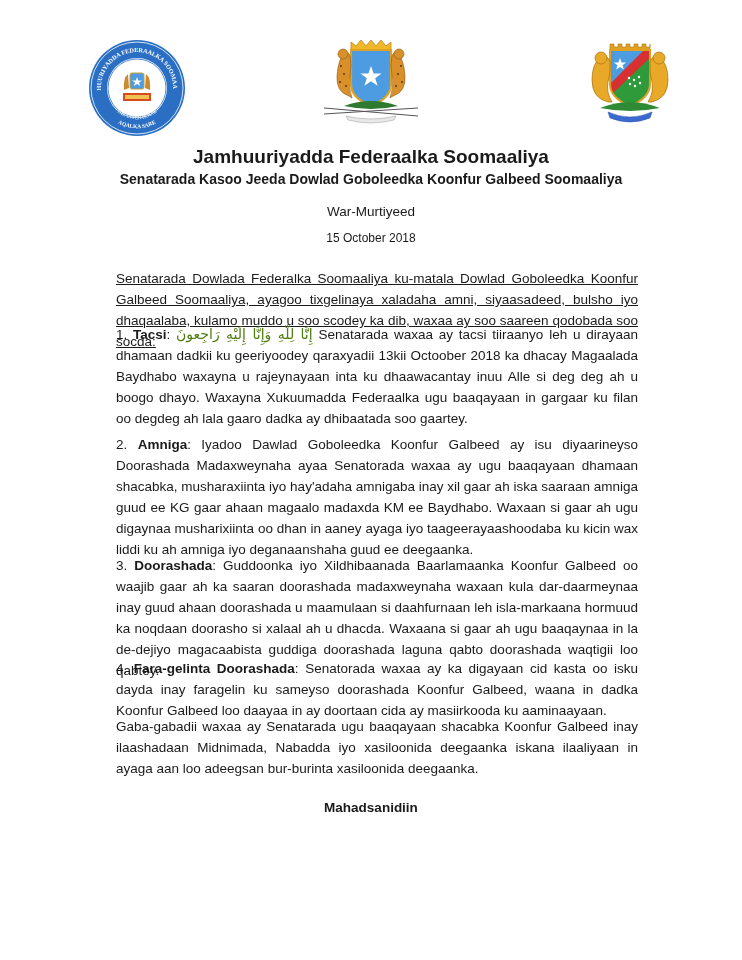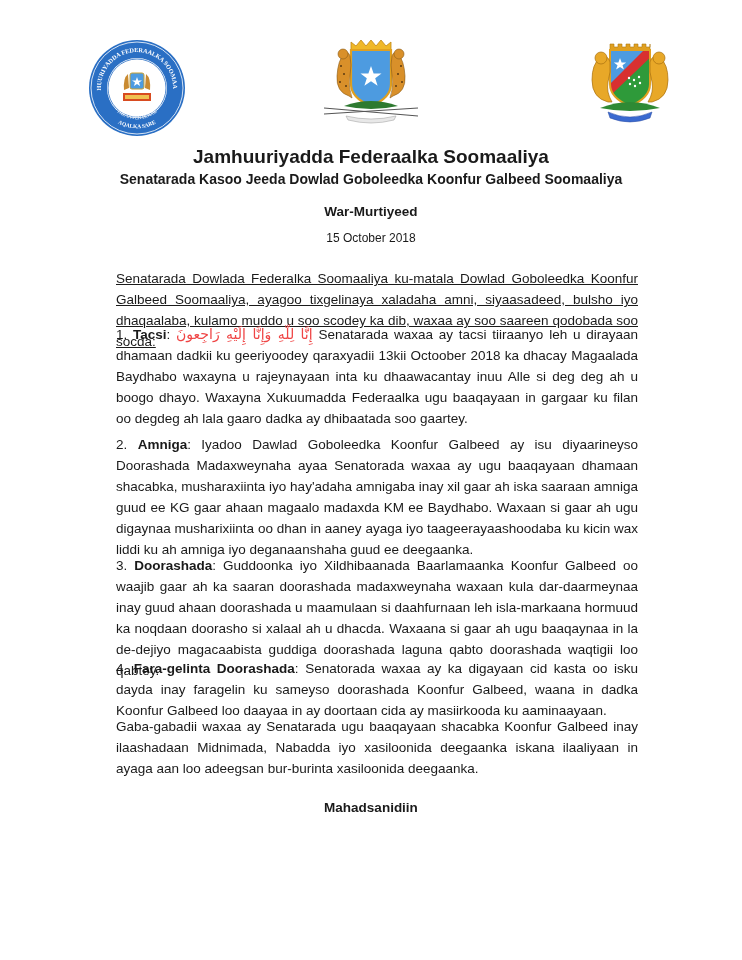--- a/index.html
+++ b/index.html
@@ -7,27 +7,27 @@
          font-family: "Liberation Sans", "DejaVu Sans", sans-serif; color: #1a1a1a; }
   .emblems { position: absolute; top: 30px; left: 0; width: 742px; height: 110px; }
   .emblem { position: absolute; }
   #seal-left { left: 87px; top: 8px; width: 100px; height: 100px; }
   #coa-center { left: 316px; top: 6px; width: 110px; height: 96px; }
   #coa-right { left: 578px; top: 8px; width: 104px; height: 90px; }
 
   .center { position: absolute; left: 0; width: 742px; text-align: center; }
   .title { top: 146px; font-size: 19px; font-weight: bold; }
   .subtitle { top: 171px; font-size: 14px; font-weight: bold; }
-  .heading { top: 204px; font-size: 13.5px; font-weight: bold; }
+  .heading { top: 204px; font-size: 13.5px; font-weight: normal; }
   .date { top: 231px; font-size: 12px; }
 
   .body-text { position: absolute; left: 116px; width: 522px; font-size: 13.5px;
                line-height: 21px; text-align: justify; }
   .body-text b { font-weight: bold; }
-  .arabic { color: #ef4444; font-family: "DejaVu Sans", sans-serif; font-size: 14px;
+  .arabic { color: #4d7c0f; font-family: "DejaVu Sans", sans-serif; font-size: 14px;
             direction: rtl; unicode-bidi: isolate; }
   #intro { top: 268px; text-decoration: underline; }
   #p1 { top: 324px; }
   #p2 { top: 434px; }
   #p3 { top: 555px; }
   #p4 { top: 658px; }
   #closing { top: 716px; }
   .signoff { top: 800px; font-size: 13.5px; font-weight: bold; }
 </style>
 </head>

